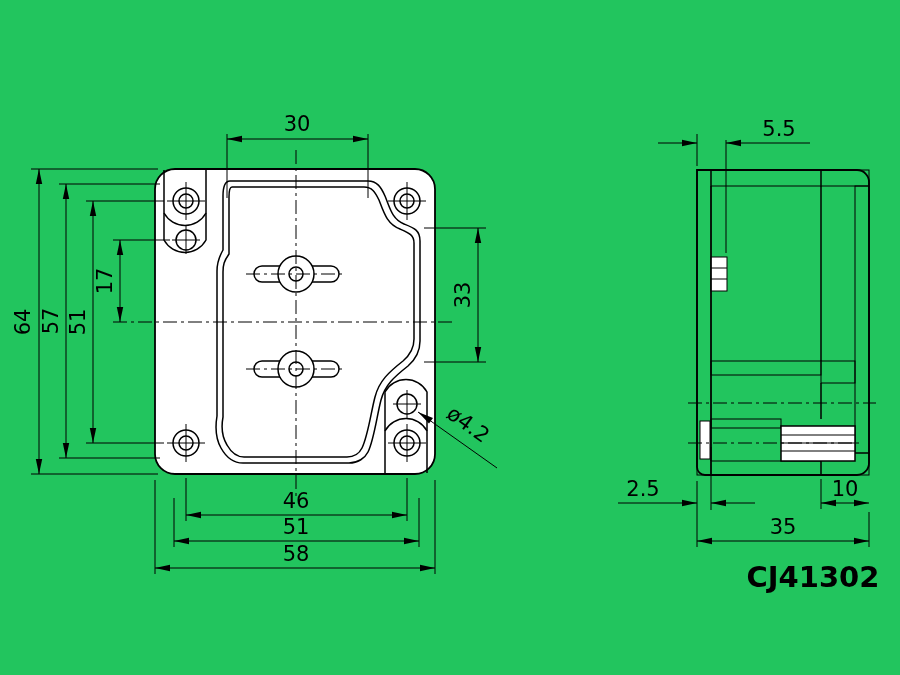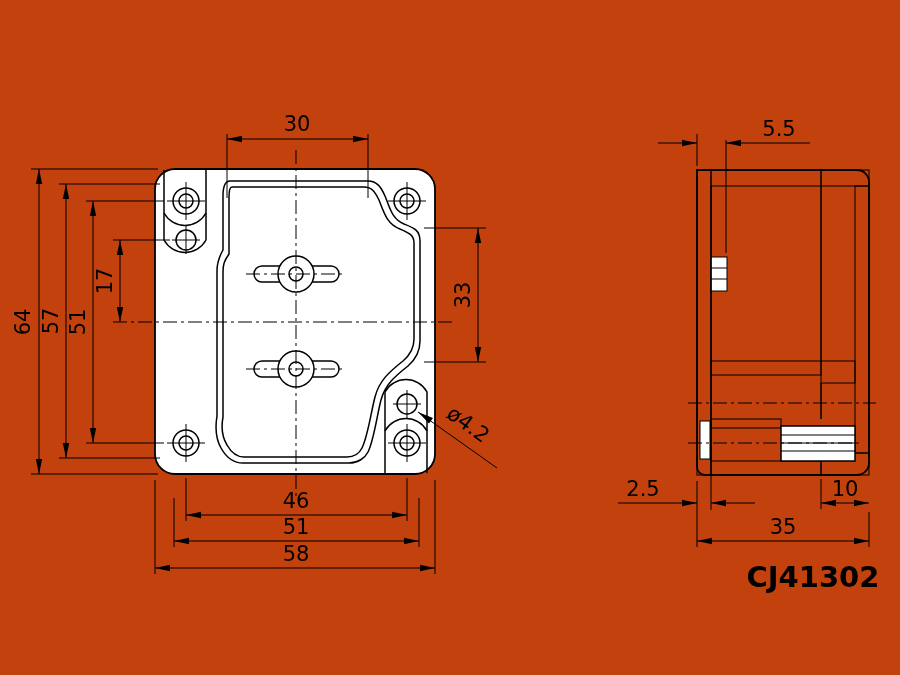--- a/index.html
+++ b/index.html
@@ -1,16 +1,16 @@
 <!DOCTYPE html>
 <html><head>
 <meta charset="utf-8">
 <style>
   html,body { margin:0; padding:0; background:#ffffff; }
-  .stage { position:relative; width:900px; height:675px; background:#c2410c; overflow:hidden; }
+  .stage { position:relative; width:900px; height:675px; background:#22c55e; overflow:hidden; }
   svg { display:block; }
   .dim-label { font-family:"DejaVu Sans", sans-serif; font-size:21px; fill:#000; }
   .part-label { font-family:"DejaVu Sans", sans-serif; font-size:29px; font-weight:bold; fill:#000; }
   .thick { stroke:#000; stroke-width:1.8; fill:none; }
   .med   { stroke:#000; stroke-width:1.5; fill:none; }
   .thin  { stroke:#000; stroke-width:1;   fill:none; }
   .cl    { stroke:#000; stroke-width:1; fill:none; stroke-dasharray:14 4 3 4; }
   .whitefill { fill:#ffffff; }
   .arrow { fill:#000; stroke:none; }
 </style>

